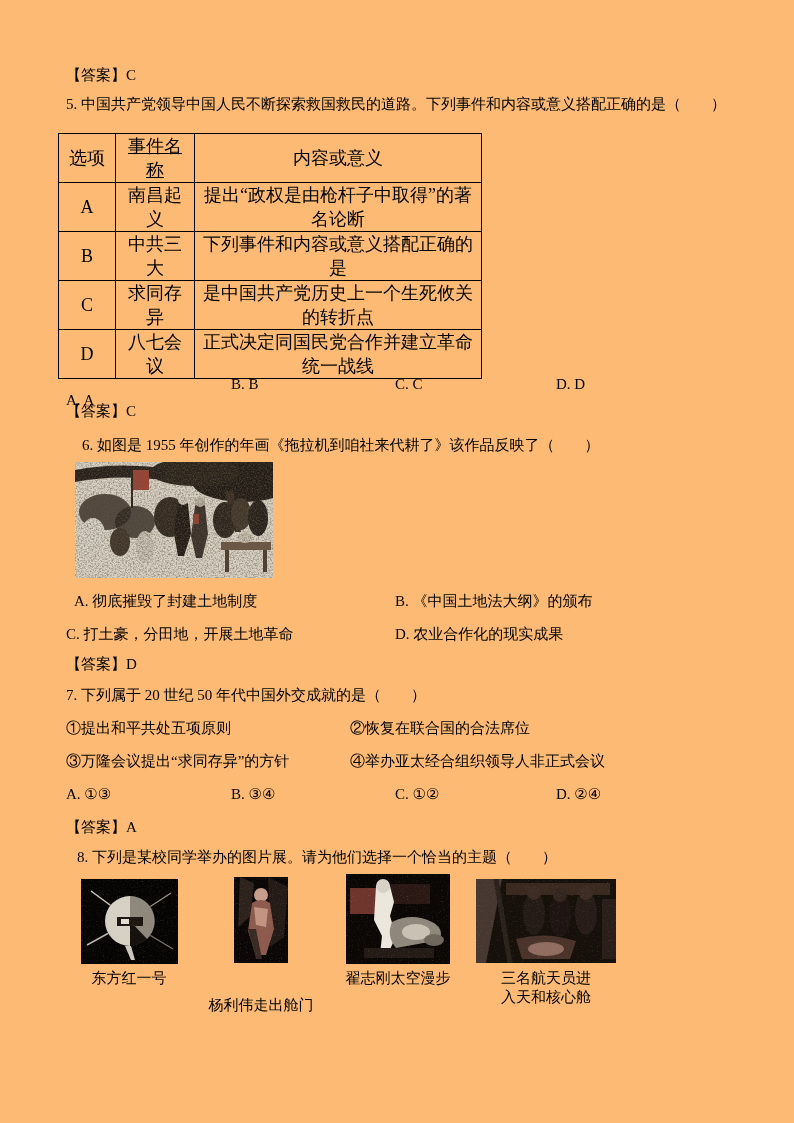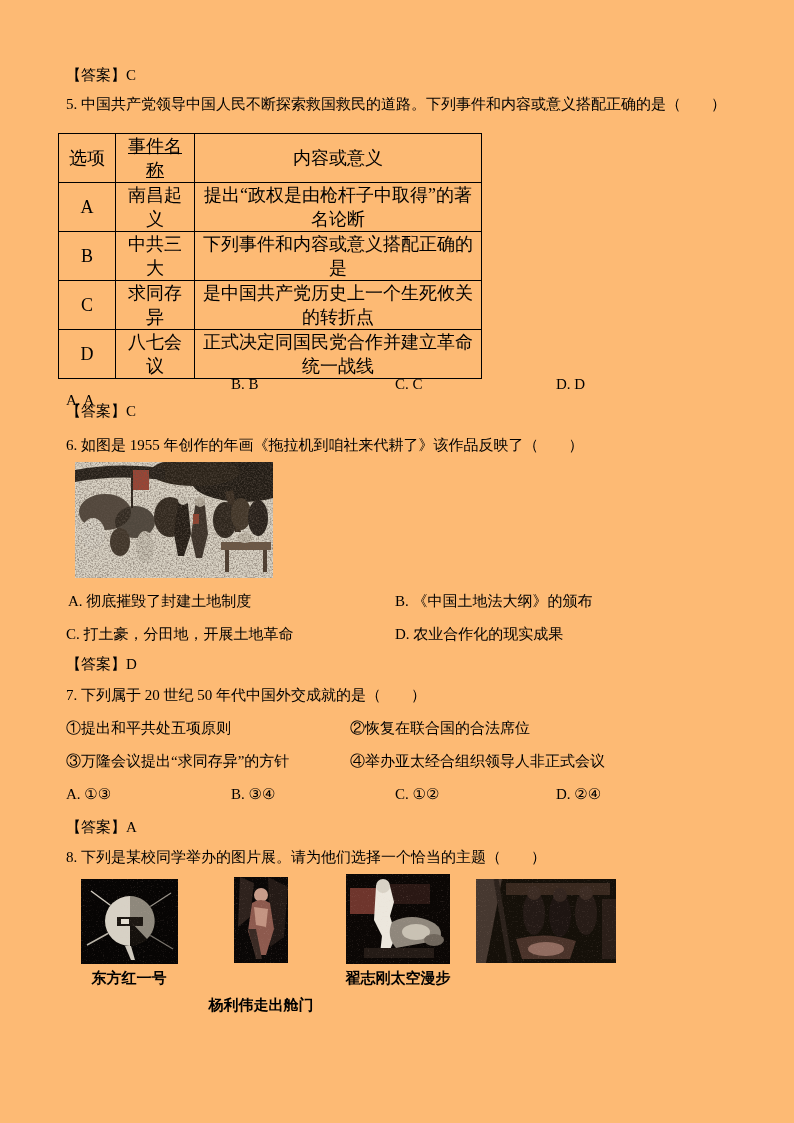--- a/index.html
+++ b/index.html
@@ -24,21 +24,21 @@
     height:41px;padding:0 4px;
     font-weight:normal;
   }
   .col-opt{width:48px;}
   .col-event{width:70px;text-decoration:underline;}
   .col-meaning{width:278px;}
   .photo{position:absolute;display:block;}
   .caption{
     position:absolute;text-align:center;
     font-family:"Liberation Sans","DejaVu Sans",sans-serif;
-    font-weight:bold;font-size:15px;line-height:19px;
+    font-weight:normal;font-size:15px;line-height:19px;
   }
   .caption span{display:block;}
 </style>
 </head>
 <body>
 
 <div class="page">
 
   <svg width="0" height="0" style="position:absolute">
     <defs>
@@ -86,21 +86,21 @@
     </tr>
   </tbody>
     </table>
 
   <div class="line" style="left:66px;top:392px">A. A</div>
   <div class="line" style="left:231px;top:376px">B. B</div>
   <div class="line" style="left:395px;top:376px">C. C</div>
   <div class="line" style="left:556px;top:376px">D. D</div>
   <div class="line" style="left:66px;top:403px">【答案】C</div>
 
-  <div class="line" style="left:66px;top:437px">6. 如图是 1955 年创作的年画《拖拉机到咱社来代耕了》该作品反映了（　　）</div>
+  <div class="line" style="left:82px;top:437px">6. 如图是 1955 年创作的年画《拖拉机到咱社来代耕了》该作品反映了（　　）</div>
 
   <svg class="photo" style="left:75px;top:462px" width="198" height="116" viewBox="0 0 198 116">
     <rect width="198" height="116" fill="#d9d2c4"></rect>
 
     <ellipse cx="168" cy="18" rx="52" ry="22" fill="#221c15"></ellipse>
     <ellipse cx="120" cy="10" rx="45" ry="14" fill="#2b2319"></ellipse>
     <path d="M150 30 L160 70 L166 70 L158 28 Z" fill="#3a2e22"></path>
     <path d="M0 8 Q40 0 90 6 L90 18 Q40 12 0 20 Z" fill="#262019"></path>
 
     <rect x="58" y="8" width="16" height="20" fill="#9c4434"></rect>
@@ -123,38 +123,38 @@
     <ellipse cx="166" cy="52" rx="10" ry="16" fill="#433729"></ellipse>
     <ellipse cx="183" cy="56" rx="10" ry="18" fill="#27201a"></ellipse>
     <rect x="146" y="80" width="50" height="8" fill="#6d5845"></rect>
     <rect x="150" y="88" width="4" height="22" fill="#4c3c2e"></rect>
     <rect x="188" y="88" width="4" height="22" fill="#4c3c2e"></rect>
     <ellipse cx="170" cy="76" rx="8" ry="5" fill="#c6beae"></ellipse>
 
     <rect width="198" height="116" filter="url(#grainDark)"></rect>
   </svg>
 
-  <div class="line" style="left:68px;top:593px">A. 彻底摧毁了封建土地制度</div>
+  <div class="line" style="left:74px;top:593px">A. 彻底摧毁了封建土地制度</div>
   <div class="line" style="left:395px;top:593px">B. 《中国土地法大纲》的颁布</div>
   <div class="line" style="left:66px;top:626px">C. 打土豪，分田地，开展土地革命</div>
   <div class="line" style="left:395px;top:626px">D. 农业合作化的现实成果</div>
   <div class="line" style="left:66px;top:656px">【答案】D</div>
 
   <div class="line" style="left:66px;top:687px">7. 下列属于 20 世纪 50 年代中国外交成就的是（　　）</div>
   <div class="line" style="left:66px;top:720px">①提出和平共处五项原则</div>
   <div class="line" style="left:350px;top:720px">②恢复在联合国的合法席位</div>
   <div class="line" style="left:350px;top:753px">④举办亚太经合组织领导人非正式会议</div>
   <div class="line" style="left:66px;top:753px">③万隆会议提出“求同存异”的方针</div>
   <div class="line" style="left:66px;top:786px">A. ①③</div>
   <div class="line" style="left:231px;top:786px">B. ③④</div>
   <div class="line" style="left:395px;top:786px">C. ①②</div>
   <div class="line" style="left:556px;top:786px">D. ②④</div>
   <div class="line" style="left:66px;top:819px">【答案】A</div>
 
-  <div class="line" style="left:66px;top:849px">8. 下列是某校同学举办的图片展。请为他们选择一个恰当的主题（　　）</div>
+  <div class="line" style="left:77px;top:849px">8. 下列是某校同学举办的图片展。请为他们选择一个恰当的主题（　　）</div>
 
   <svg class="photo" style="left:81px;top:879px" width="97" height="85" viewBox="0 0 97 85">
     <rect width="97" height="85" fill="#070504"></rect>
     <line x1="10" y1="12" x2="48" y2="40" stroke="#cfc9bd" stroke-width="1.5"></line>
     <line x1="90" y1="14" x2="50" y2="40" stroke="#9a948a" stroke-width="1.2"></line>
     <line x1="6" y1="66" x2="46" y2="44" stroke="#b9b3a7" stroke-width="1.5"></line>
     <line x1="92" y1="70" x2="52" y2="46" stroke="#7a746c" stroke-width="1.2"></line>
     <circle cx="49" cy="42" r="25" fill="#14100c"></circle>
     <path d="M49 17 a25 25 0 0 0 0 50 Z" fill="#d7d1c5"></path>
     <path d="M49 17 a25 25 0 0 1 17 43 L49 42 Z" fill="#8e887c"></path>
@@ -207,14 +207,18 @@
 
   <div class="caption" style="left:69px;top:968px;width:120px">
     <span>东方红一号</span>
   </div>
   <div class="caption" style="left:196px;top:995px;width:130px">
     <span>杨利伟走出舱门</span>
   </div>
   <div class="caption" style="left:333px;top:968px;width:130px">
     <span>翟志刚太空漫步</span>
   </div>
+  <div class="caption" style="left:486px;top:968px;width:120px">
+    <span>三名航天员进</span>
+    <span>入天和核心舱</span>
+  </div>
 
 </div>
 
 </body></html>

